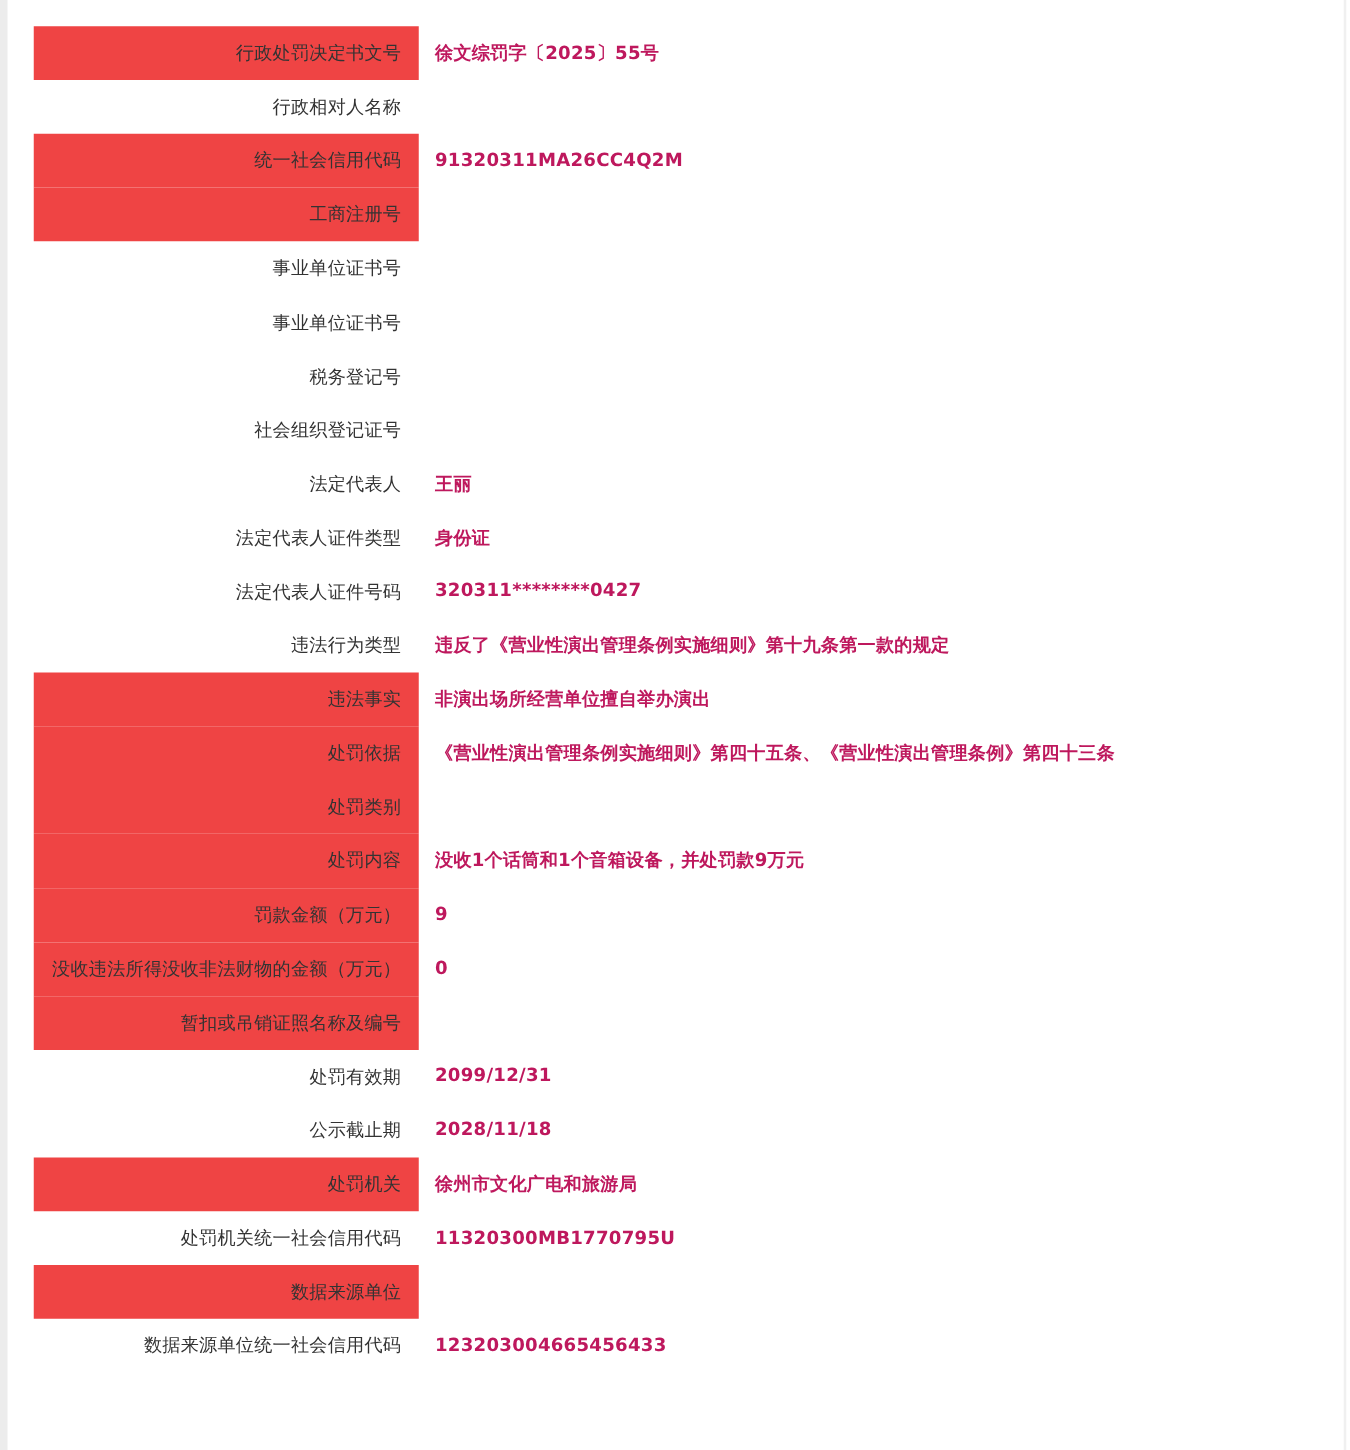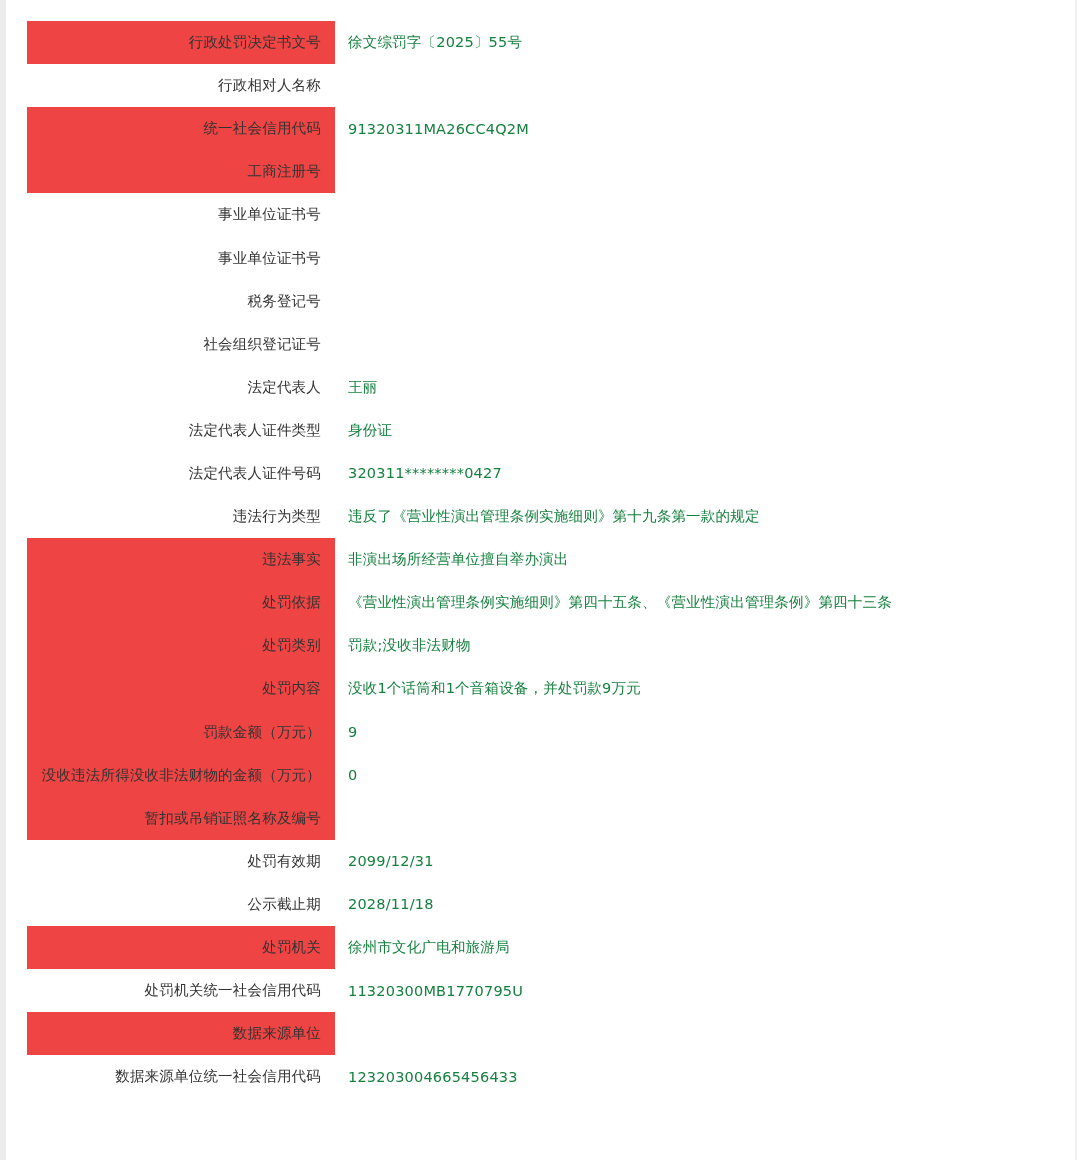--- a/index.html
+++ b/index.html
@@ -53,23 +53,24 @@
     .label-cell.shaded {
       background: #ef4444;
     }
     .value-cell {
       flex: 1;
       box-sizing: border-box;
       padding-left: 13px;
       display: flex;
       align-items: center;
       font-size: 14.5px;
-      color: #15803d;
+      color: #be185d;
       white-space: nowrap;
       letter-spacing: 0.2px;
+      font-weight: bold;
     }
   </style>
 </head>
 <body>
 
 <div class="frame-left"></div>
 <div class="frame-right"></div>
 
 <div class="detail-table">
   <div class="row">
@@ -122,21 +123,20 @@
   <div class="row">
     <div class="label-cell shaded">违法事实</div>
     <div class="value-cell">非演出场所经营单位擅自举办演出</div>
   </div>
   <div class="row">
     <div class="label-cell shaded">处罚依据</div>
     <div class="value-cell">《营业性演出管理条例实施细则》第四十五条、《营业性演出管理条例》第四十三条</div>
   </div>
   <div class="row">
     <div class="label-cell shaded">处罚类别</div>
-    <div class="value-cell">罚款;没收非法财物</div>
   </div>
   <div class="row">
     <div class="label-cell shaded">处罚内容</div>
     <div class="value-cell">没收1个话筒和1个音箱设备，并处罚款9万元</div>
   </div>
   <div class="row">
     <div class="label-cell shaded">罚款金额（万元）</div>
     <div class="value-cell">9</div>
   </div>
   <div class="row">

